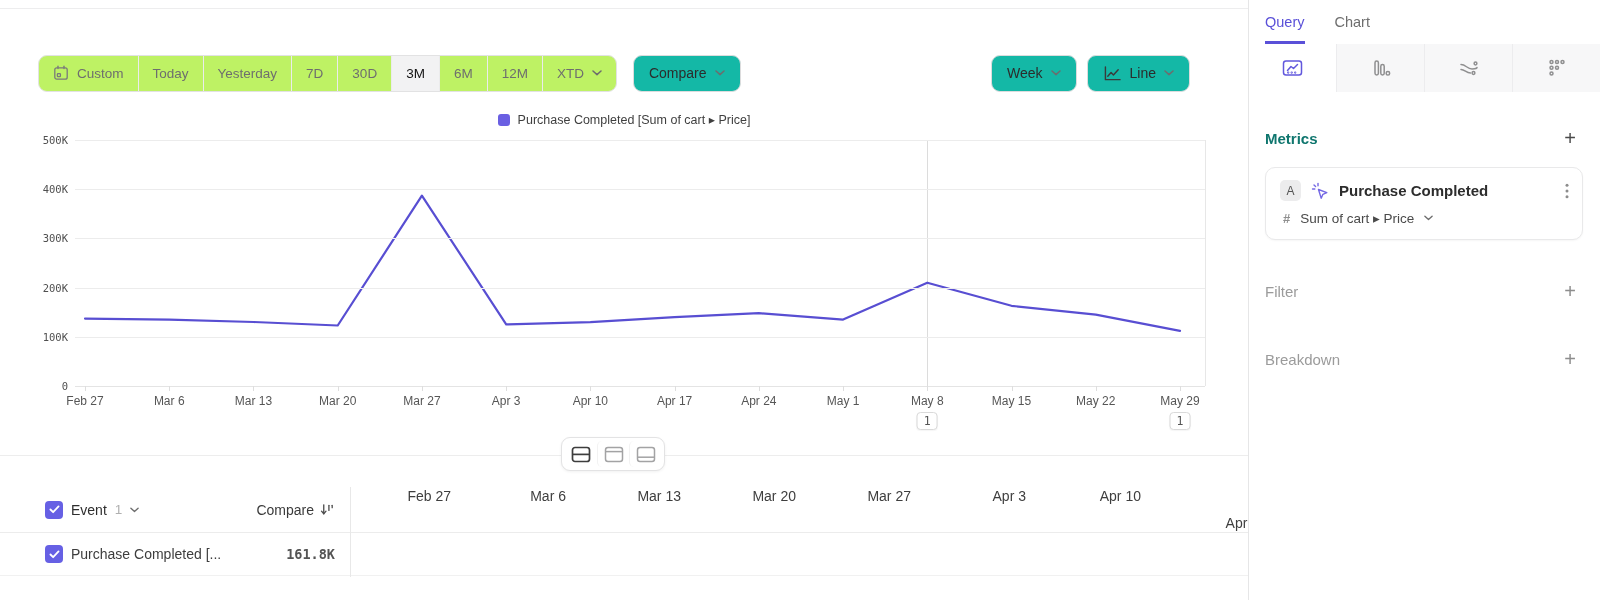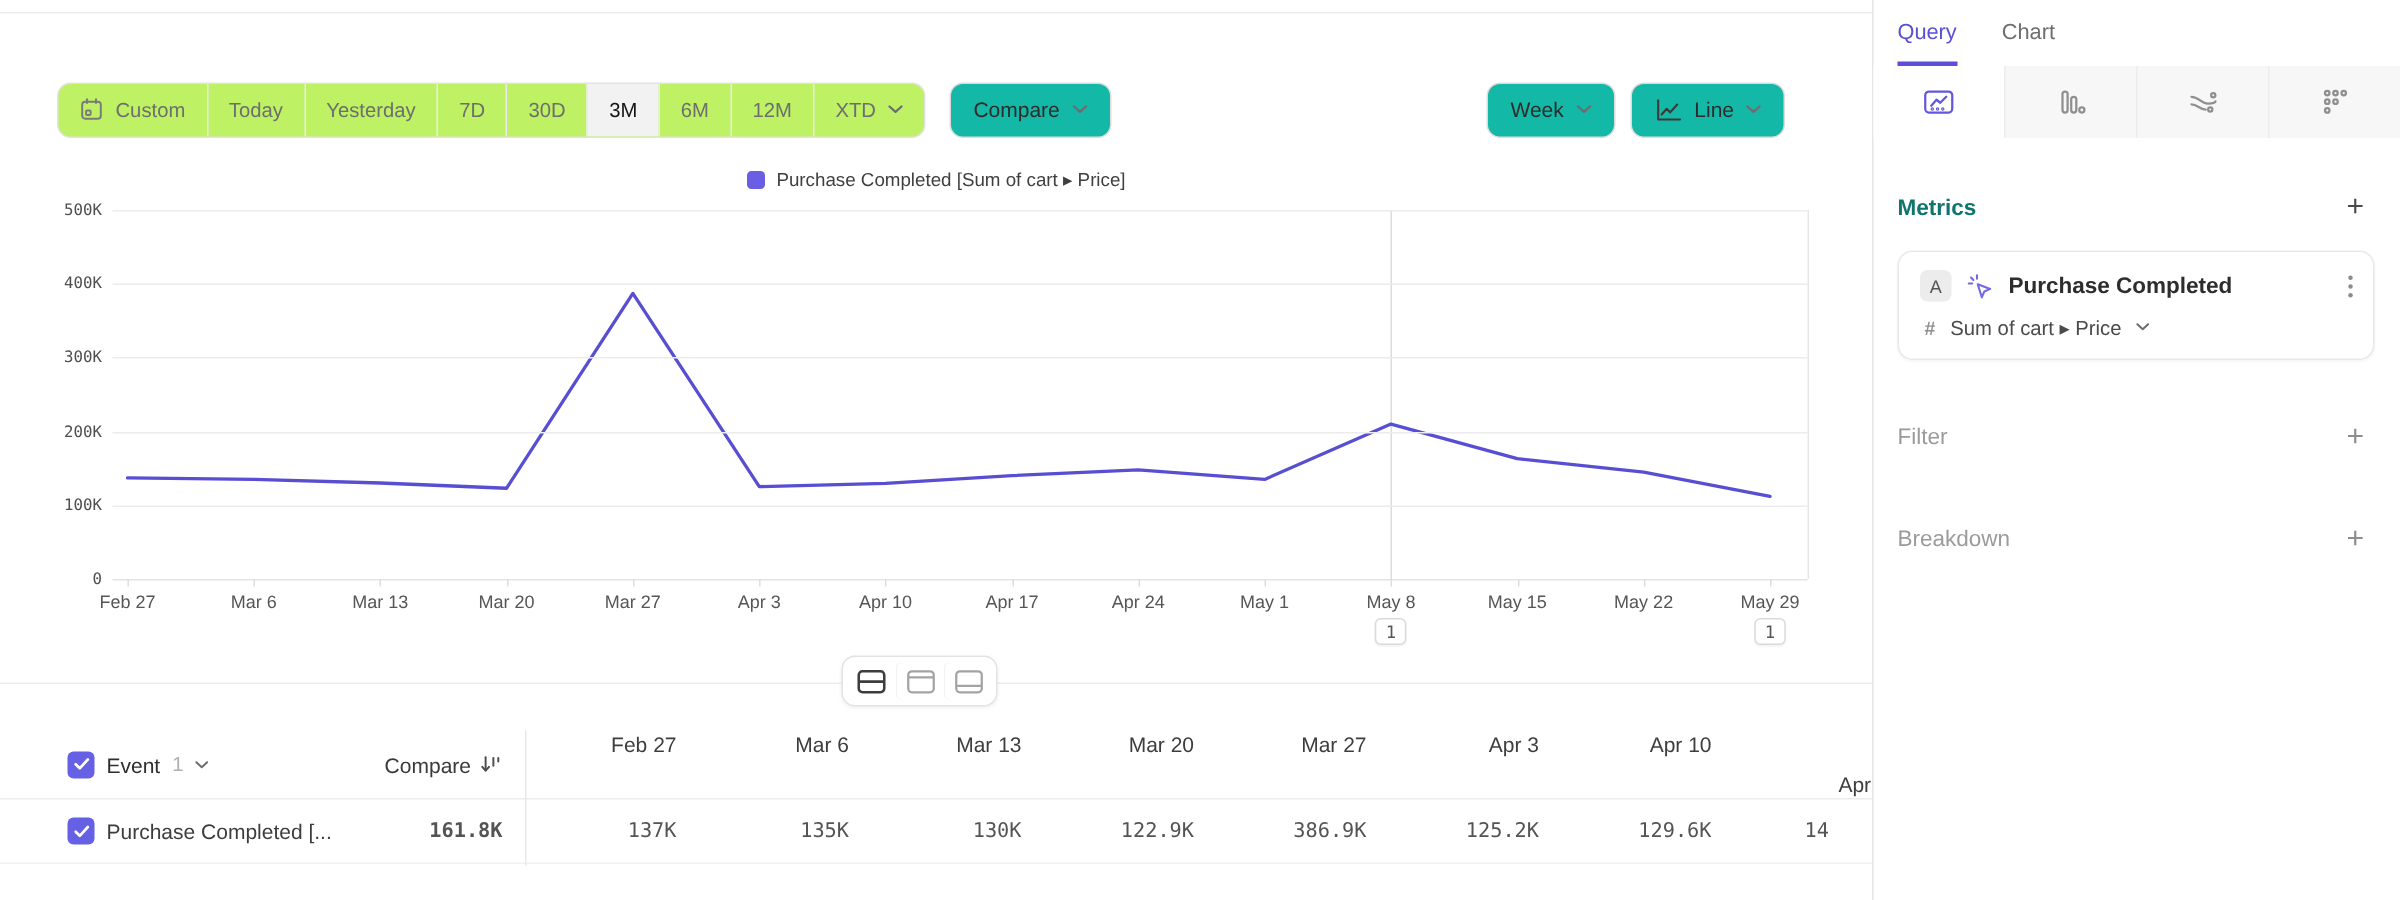--- a/index.html
+++ b/index.html
@@ -289,30 +289,20 @@
       <div class="trow body">
         <div class="t-event">
           <span class="checkbox">
             <svg width="11" height="9" viewBox="0 0 12 10" style="stroke:#fff;fill:none;stroke-width:2;stroke-linecap:round;stroke-linejoin:round">
                 <polyline points="1.5,5 4.5,8 10.5,1.5"></polyline>
               </svg>
           </span>
           <span class="row-name">Purchase Completed [...</span>
         </div>
         <div class="t-avg-val mono">161.8K</div>
-        <div id="row-values" style="display:flex">
-            <div class="t-val mono first">137K</div>
-            <div class="t-val mono">135K</div>
-            <div class="t-val mono">130K</div>
-            <div class="t-val mono">122.9K</div>
-            <div class="t-val mono">386.9K</div>
-            <div class="t-val mono">125.2K</div>
-            <div class="t-val mono">129.6K</div>
-            <div class="t-val mono clip">14</div>
-          </div>
       </div>
     </div>
   </div>
 
   <div class="side">
     <div class="side-tabs">
       <div class="side-tab active">Query</div>
       <div class="side-tab">Chart</div>
     </div>
 

